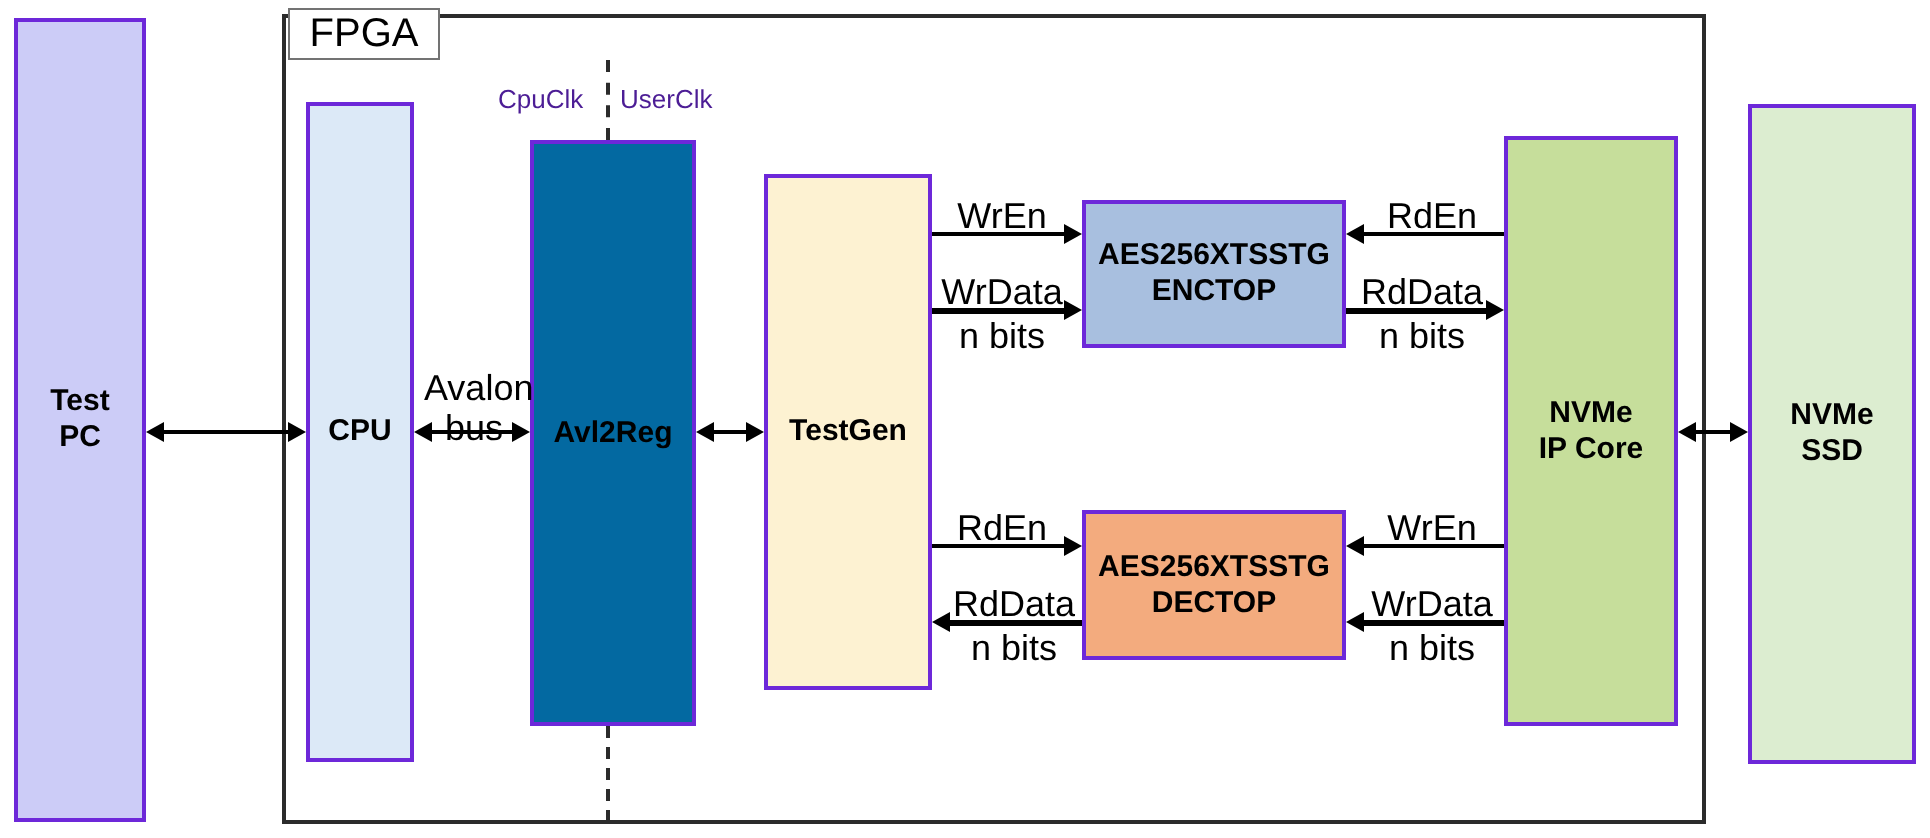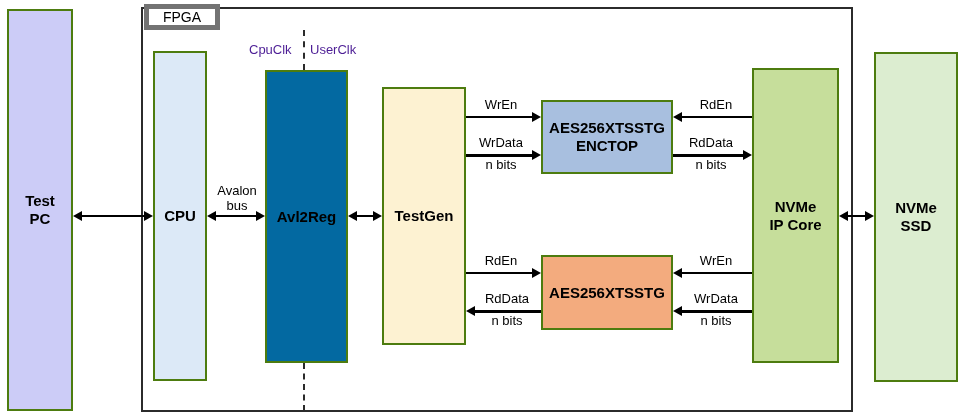--- a/index.html
+++ b/index.html
@@ -13,45 +13,45 @@
   #canvas {
     position: relative;
     width: 965px;
     height: 419px;
     background: #ffffff;
     overflow: hidden;
   }
   .blk {
     position: absolute;
     box-sizing: border-box;
-    border: 2px solid #4d7c0f;
+    border: 2px solid #6d28d9;
     display: flex;
     align-items: center;
     justify-content: center;
     text-align: center;
     font-weight: bold;
     font-size: 15px;
     color: #000000;
     line-height: 1.18;
   }
   .fpga-box {
     position: absolute;
     box-sizing: border-box;
     border: 2px solid #2b2b2b;
     background: transparent;
   }
   .fpga-tab {
     position: absolute;
     box-sizing: border-box;
-    border: 5px solid #737373;
+    border: 1px solid #737373;
     background: #ffffff;
     display: flex;
     align-items: center;
     justify-content: center;
-    font-size: 14px;
+    font-size: 20px;
     color: #000000;
   }
   .dash-line {
     position: absolute;
     border-left: 2px dashed #2b2b2b;
   }
   .clk-label {
     position: absolute;
     font-size: 13px;
     color: #4c1d95;
@@ -72,21 +72,21 @@
     border-bottom: 5px solid transparent;
     border-left: 9px solid #000;
   }
   .ah-l {
     border-top: 5px solid transparent;
     border-bottom: 5px solid transparent;
     border-right: 9px solid #000;
   }
   .sig {
     position: absolute;
-    font-size: 13px;
+    font-size: 18px;
     color: #000;
     text-align: center;
     white-space: nowrap;
     line-height: 1.12;
   }
 </style>
 </head>
 <body>
 
 <div id="canvas">
@@ -130,20 +130,21 @@
   <div class="blk" style="left:541px; top:100px; width:132px; height:74px; background:#a8bfdf;">
     <div>
       <div>AES256XTSSTG</div>
       <div>ENCTOP</div>
     </div>
   </div>
 
   <div class="blk" style="left:541px; top:255px; width:132px; height:75px; background:#f3ab7e;">
     <div>
       <div>AES256XTSSTG</div>
+      <div>DECTOP</div>
     </div>
   </div>
 
   <div class="blk" style="left:752px; top:68px; width:87px; height:295px; background:#c6de9b;">
     <div>
       <div>NVMe</div>
       <div>IP Core</div>
     </div>
   </div>
 

